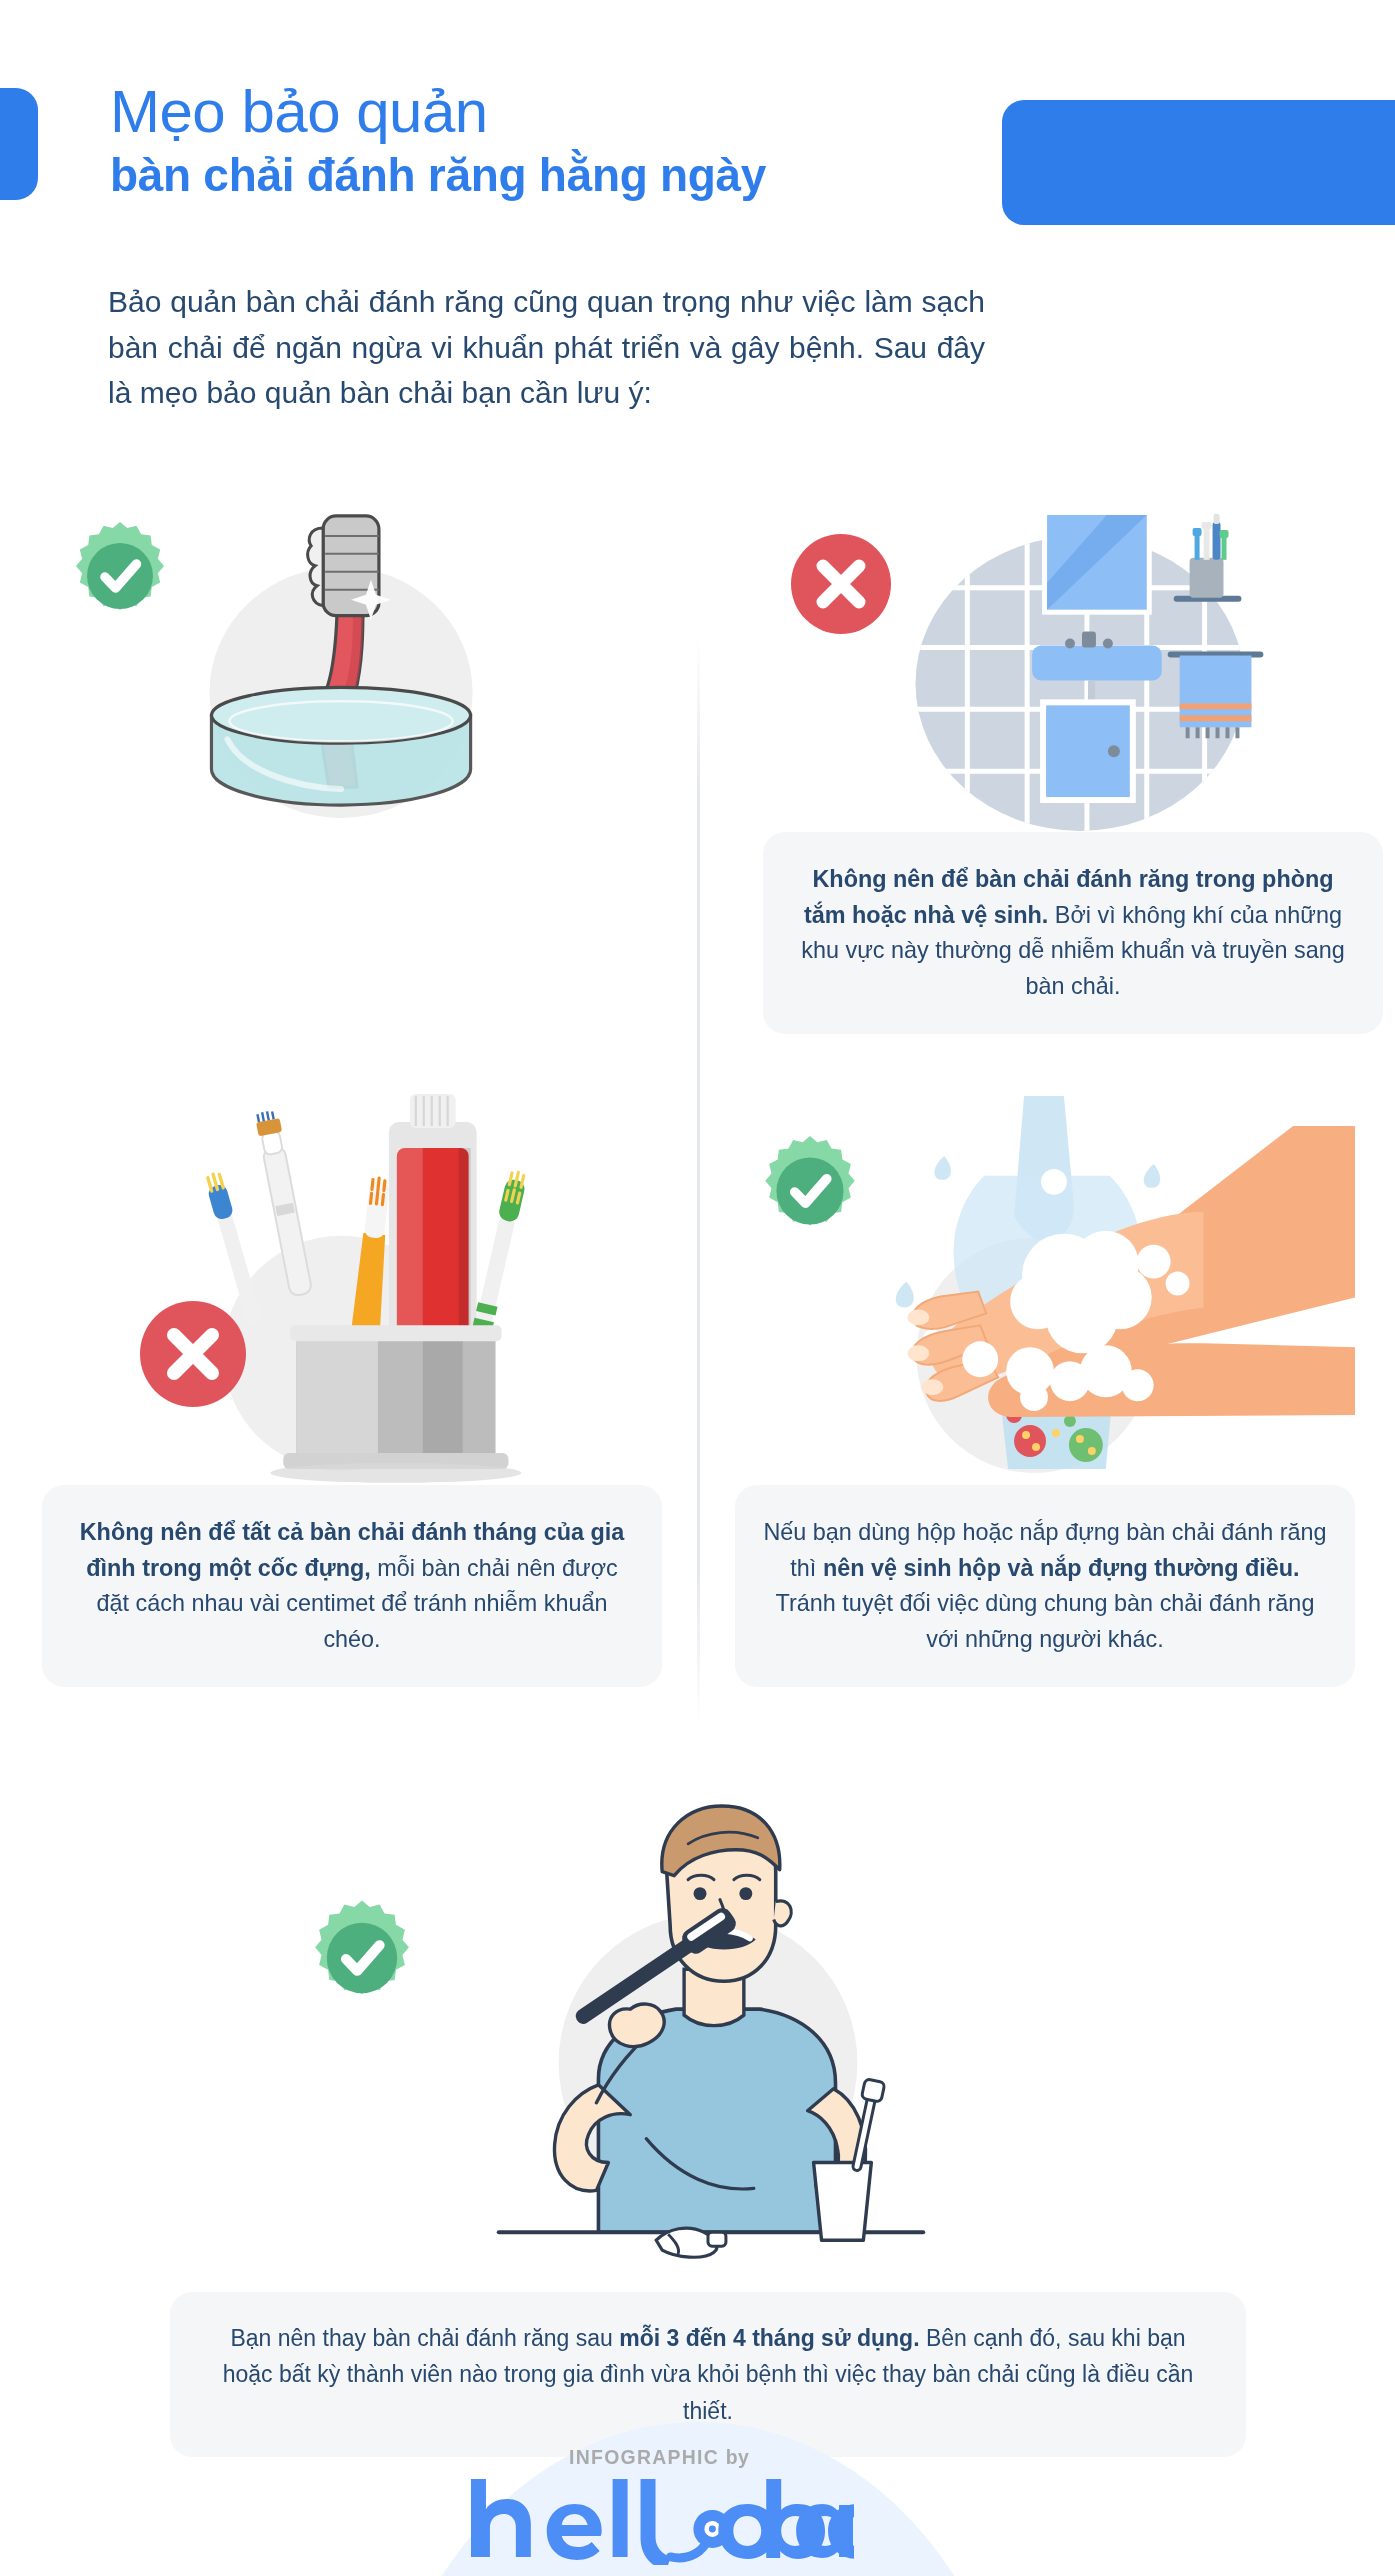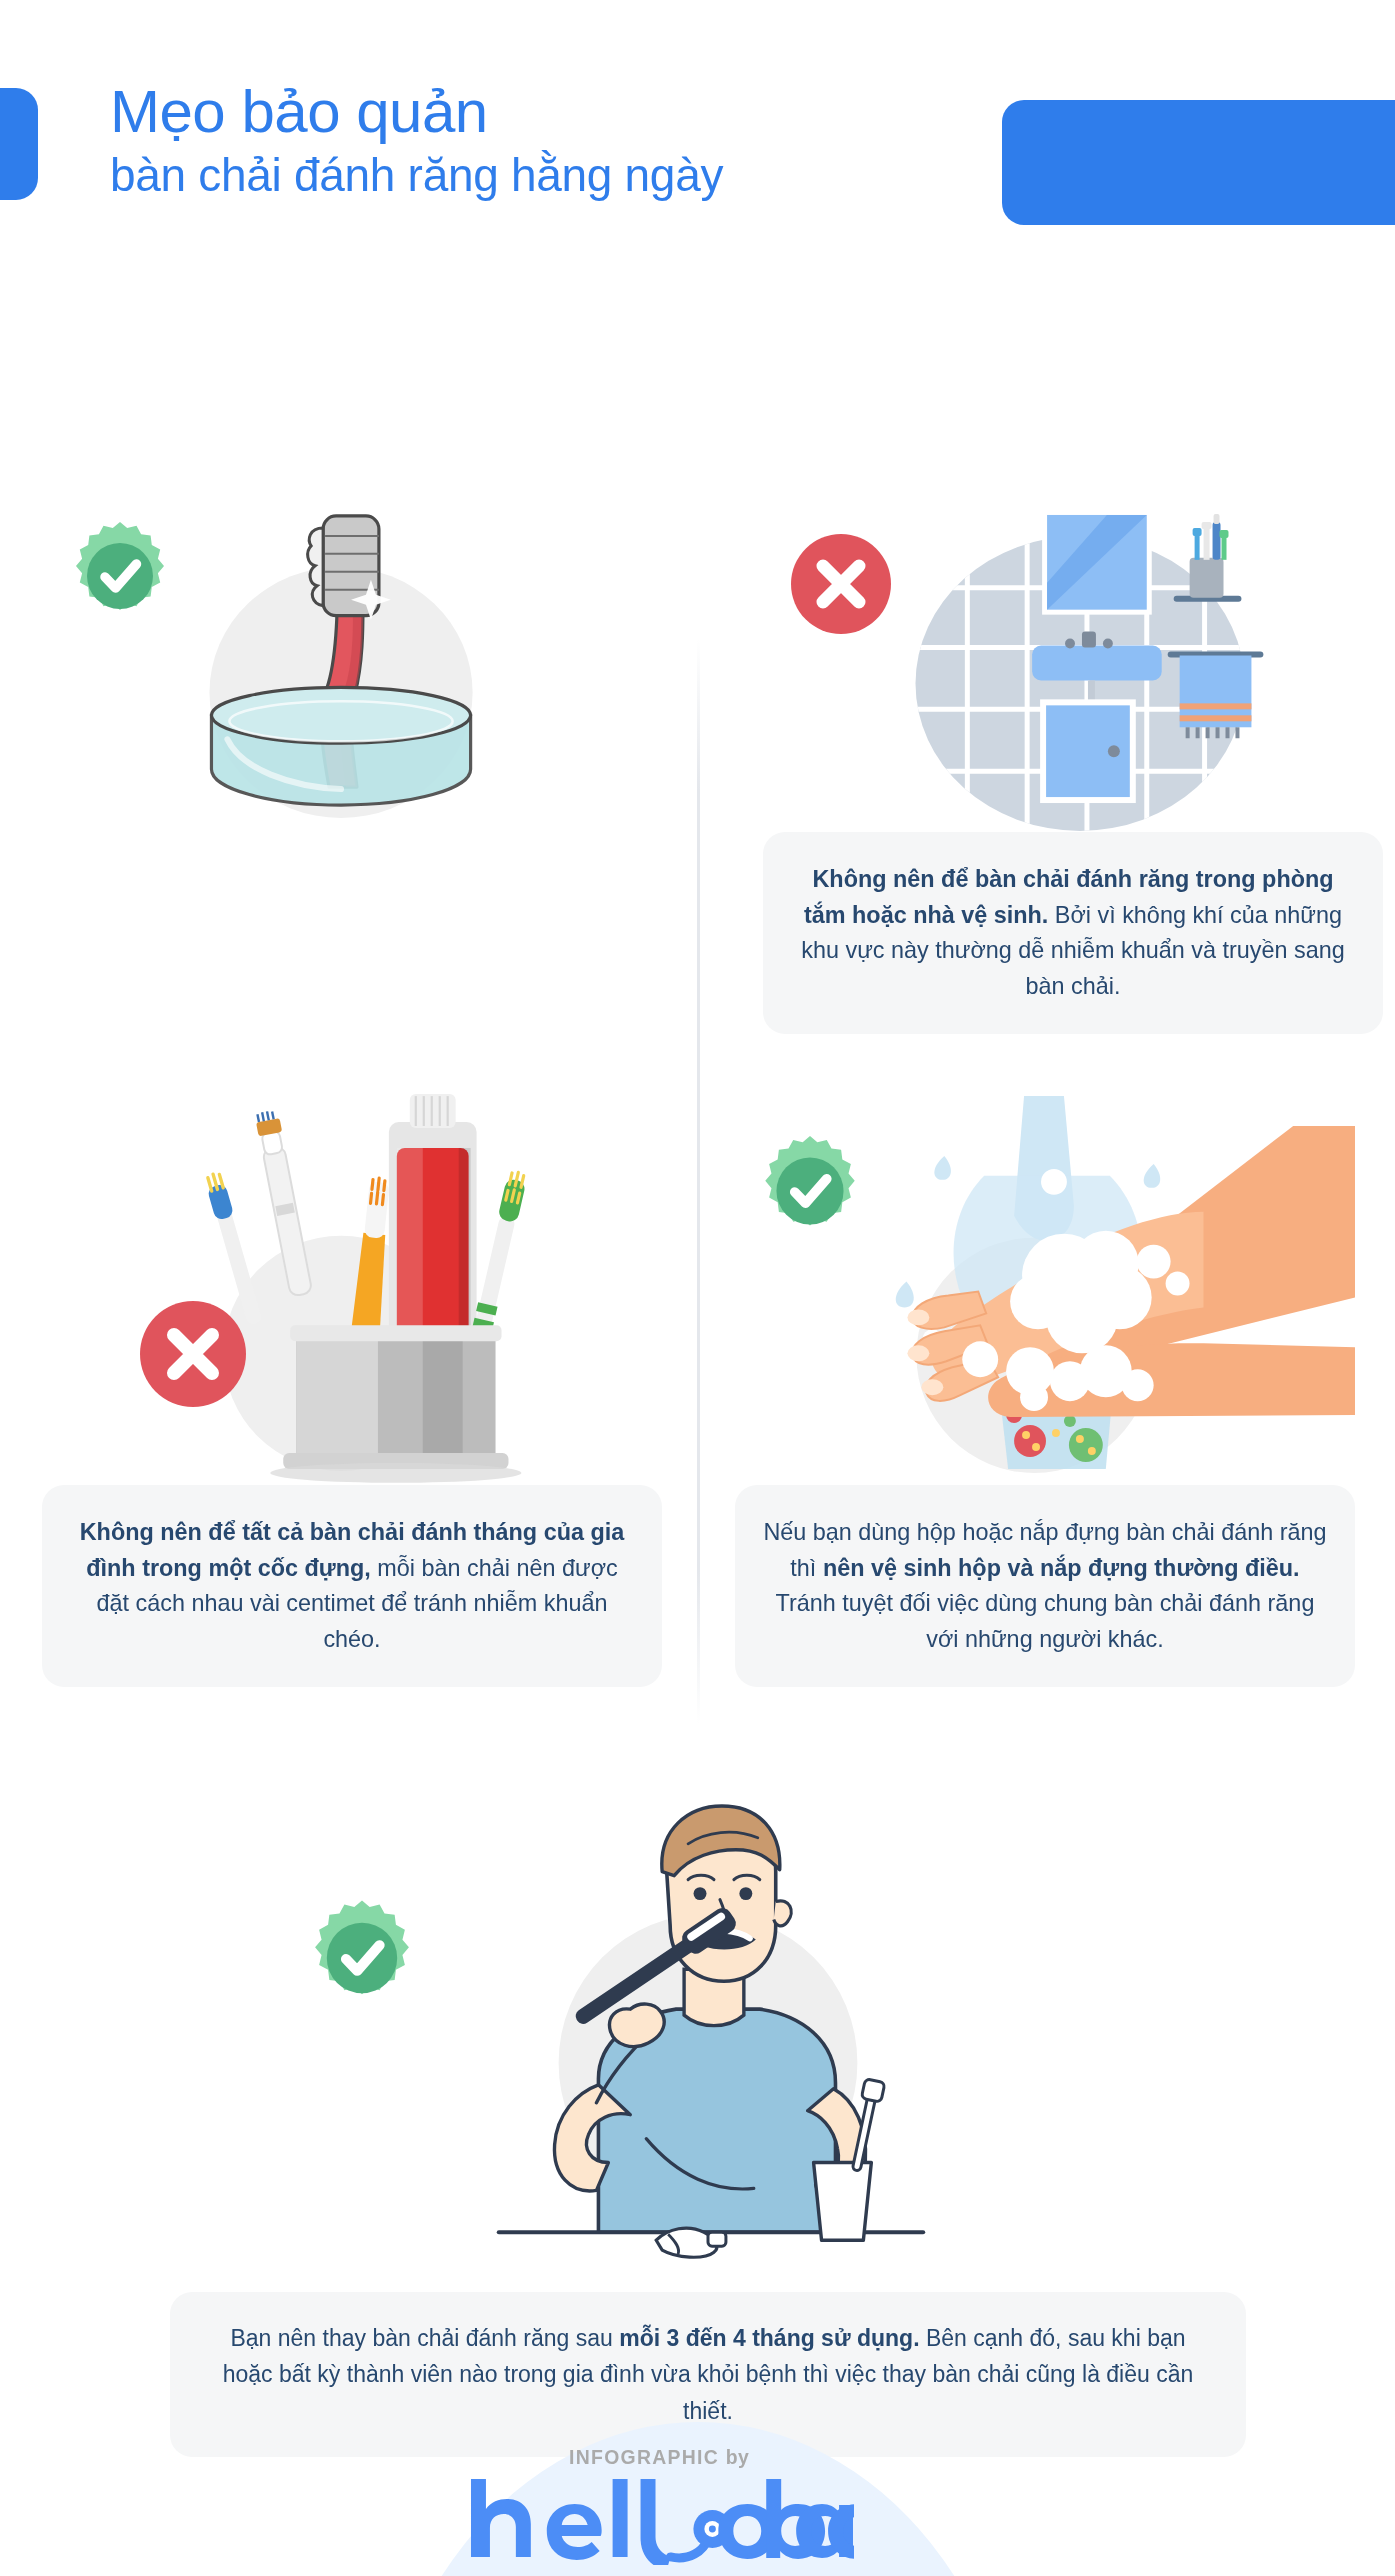--- a/index.html
+++ b/index.html
@@ -22,21 +22,21 @@
   .hdr-tab-right{
     position:absolute;left:1002px;top:100px;width:468px;height:125px;
     background:#2F7DEB;border-radius:22px;
   }
   .title-wrap{position:absolute;left:110px;top:80px;width:877px;}
   .title-1{
     font-size:60px;font-weight:400;color:#2F7DEB;letter-spacing:-0.5px;
     line-height:1.06;white-space:nowrap;
   }
   .title-2{
-    font-size:46px;font-weight:400;color:#2F7DEB;letter-spacing:-0.3px;
+    font-size:46px;font-weight:700;color:#2F7DEB;letter-spacing:-0.3px;
     line-height:1.12;margin-top:6px;white-space:nowrap;
   }
 
   
   .intro{
     position:absolute;left:108px;top:279px;width:877px;
     font-size:30px;line-height:1.52;color:#27486F;text-align:justify;
     text-align-last:left;
   }
 
@@ -90,20 +90,21 @@
 <div class="page">
 
   <div class="hdr-tab-left"></div>
   <div class="hdr-tab-right"></div>
 
   <div class="title-wrap">
     <div class="title-1">Mẹo bảo quản</div>
     <div class="title-2">bàn chải đánh răng hằng ngày</div>
   </div>
 
+  <div class="intro">Bảo quản bàn chải đánh răng cũng quan trọng như việc làm sạch bàn chải để ngăn ngừa vi khuẩn phát triển và gây bệnh. Sau đây là mẹo bảo quản bàn chải bạn cần lưu ý:</div>
 
   <div class="divider"></div>
 
   <div class="card" id="card1">
     <div class="svgbox">
       <svg viewBox="0 0 622 345" xmlns="http://www.w3.org/2000/svg">
         <ellipse cx="300" cy="205" rx="132" ry="126" fill="#EFEFEF"></ellipse>
 
         <path d="M296 118 C296 118 296 170 286 200 C276 232 282 268 288 300 L316 300 C312 266 306 236 314 206 C322 176 322 140 322 118 Z" fill="#E2565E" stroke="#4A4A4A" stroke-width="3.2" stroke-linejoin="round"></path>
         <path d="M312 125 C312 150 311 178 304 200 C296 226 300 268 305 300 L316 300 C312 266 306 236 314 206 C322 176 322 142 322 125 Z" fill="#C8444C" opacity="0.55"></path>

